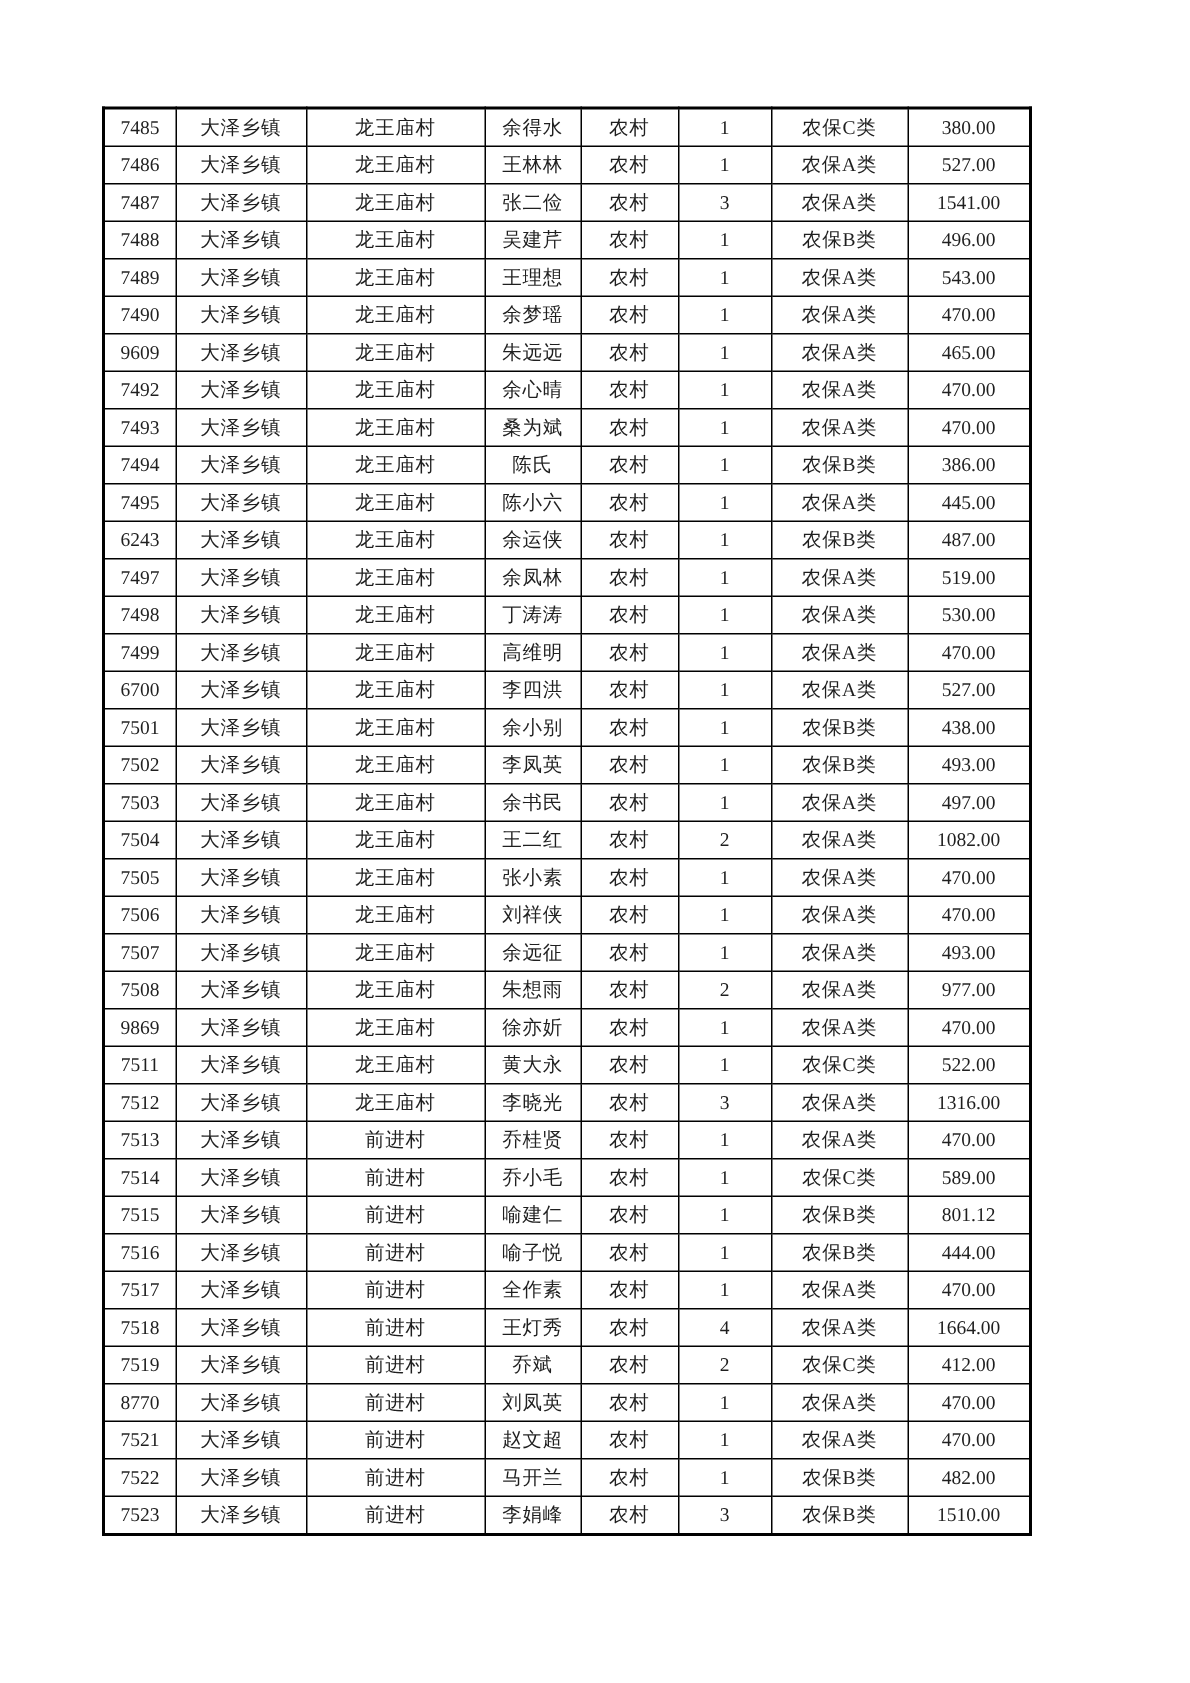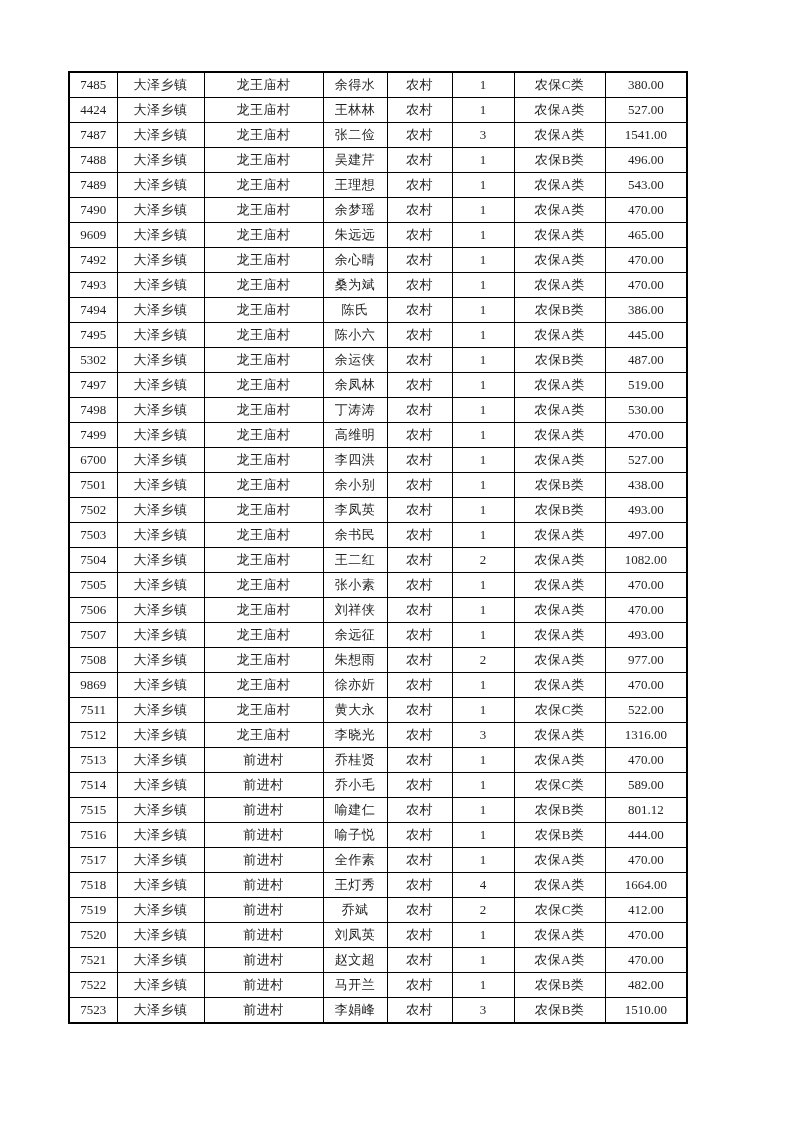--- a/index.html
+++ b/index.html
@@ -70,21 +70,21 @@
           <td class="num">7485</td>
           <td>大泽乡镇</td>
           <td>龙王庙村</td>
           <td>余得水</td>
           <td>农村</td>
           <td class="num">1</td>
           <td>农保C类</td>
           <td class="num">380.00</td>
         </tr>
         <tr>
-          <td class="num">4424</td>
+          <td class="num">7486</td>
           <td>大泽乡镇</td>
           <td>龙王庙村</td>
           <td>王林林</td>
           <td>农村</td>
           <td class="num">1</td>
           <td>农保A类</td>
           <td class="num">527.00</td>
         </tr>
         <tr>
           <td class="num">7487</td>
@@ -170,21 +170,21 @@
           <td class="num">7495</td>
           <td>大泽乡镇</td>
           <td>龙王庙村</td>
           <td>陈小六</td>
           <td>农村</td>
           <td class="num">1</td>
           <td>农保A类</td>
           <td class="num">445.00</td>
         </tr>
         <tr>
-          <td class="num">5302</td>
+          <td class="num">6243</td>
           <td>大泽乡镇</td>
           <td>龙王庙村</td>
           <td>余运侠</td>
           <td>农村</td>
           <td class="num">1</td>
           <td>农保B类</td>
           <td class="num">487.00</td>
         </tr>
         <tr>
           <td class="num">7497</td>
@@ -400,21 +400,21 @@
           <td class="num">7519</td>
           <td>大泽乡镇</td>
           <td>前进村</td>
           <td>乔斌</td>
           <td>农村</td>
           <td class="num">2</td>
           <td>农保C类</td>
           <td class="num">412.00</td>
         </tr>
         <tr>
-          <td class="num">7520</td>
+          <td class="num">8770</td>
           <td>大泽乡镇</td>
           <td>前进村</td>
           <td>刘凤英</td>
           <td>农村</td>
           <td class="num">1</td>
           <td>农保A类</td>
           <td class="num">470.00</td>
         </tr>
         <tr>
           <td class="num">7521</td>

